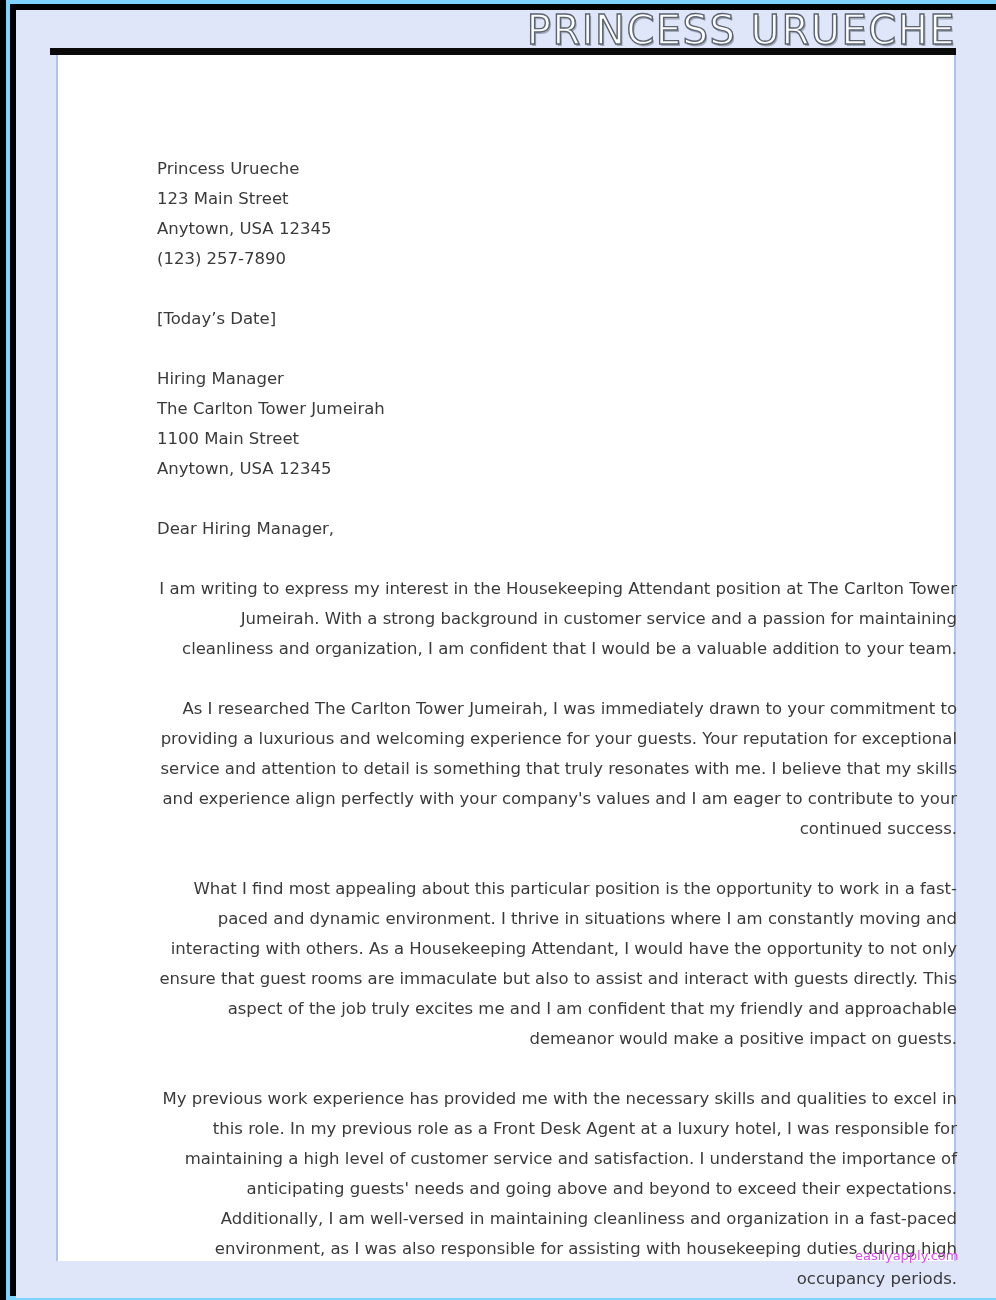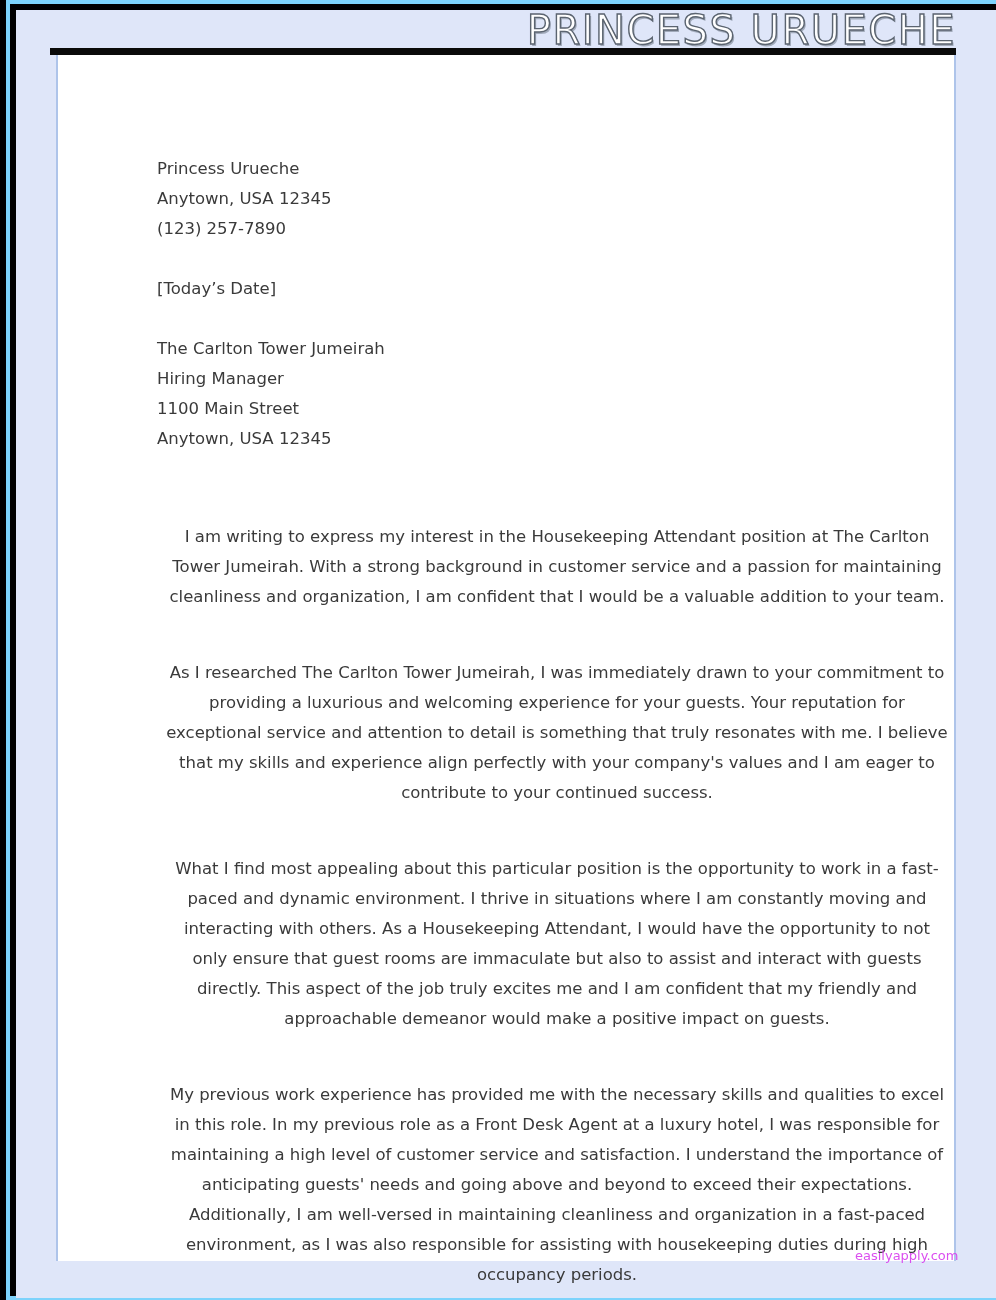--- a/index.html
+++ b/index.html
@@ -93,22 +93,22 @@
     color: #3a3a3a;
     font-weight: 400;
   }
   .addr-line {
     white-space: nowrap;
   }
   .block-gap {
     height: 30px;
   }
   .letter-para {
-    margin: 8px;
-    text-align: center;
+    margin: 0;
+    text-align: right;
   }
 
   
   .watermark {
     position: absolute;
     left: 845px;
     top: 1244px;
     font-family: "DejaVu Sans", sans-serif;
     font-size: 13px;
     line-height: 16px;
@@ -128,39 +128,41 @@
     <div class="header-name">PRINCESS URUECHE</div>
   </div>
   <div class="header-underline"></div>
 
   <div class="letter-sheet">
 
     <div class="letter-body">
 
       <div>
         <div class="addr-line">Princess Urueche</div>
+        <div class="addr-line">123 Main Street</div>
         <div class="addr-line">Anytown, USA 12345</div>
         <div class="addr-line">(123) 257-7890</div>
       </div>
 
       <div class="block-gap"></div>
 
       <div class="addr-line">[Today’s Date]</div>
 
       <div class="block-gap"></div>
 
       <div>
+        <div class="addr-line">Hiring Manager</div>
         <div class="addr-line">The Carlton Tower Jumeirah</div>
-        <div class="addr-line">Hiring Manager</div>
         <div class="addr-line">1100 Main Street</div>
         <div class="addr-line">Anytown, USA 12345</div>
       </div>
 
       <div class="block-gap"></div>
 
+      <div class="addr-line">Dear Hiring Manager,</div>
 
       <div class="block-gap"></div>
 
       <p class="letter-para">I am writing to express my interest in the Housekeeping Attendant position at The Carlton Tower Jumeirah. With a strong background in customer service and a passion for maintaining cleanliness and organization, I am confident that I would be a valuable addition to your team.</p>
 
       <div class="block-gap"></div>
 
       <p class="letter-para">As I researched The Carlton Tower Jumeirah, I was immediately drawn to your commitment to providing a luxurious and welcoming experience for your guests. Your reputation for exceptional service and attention to detail is something that truly resonates with me. I believe that my skills and experience align perfectly with your company's values and I am eager to contribute to your continued success.</p>
 
       <div class="block-gap"></div>

